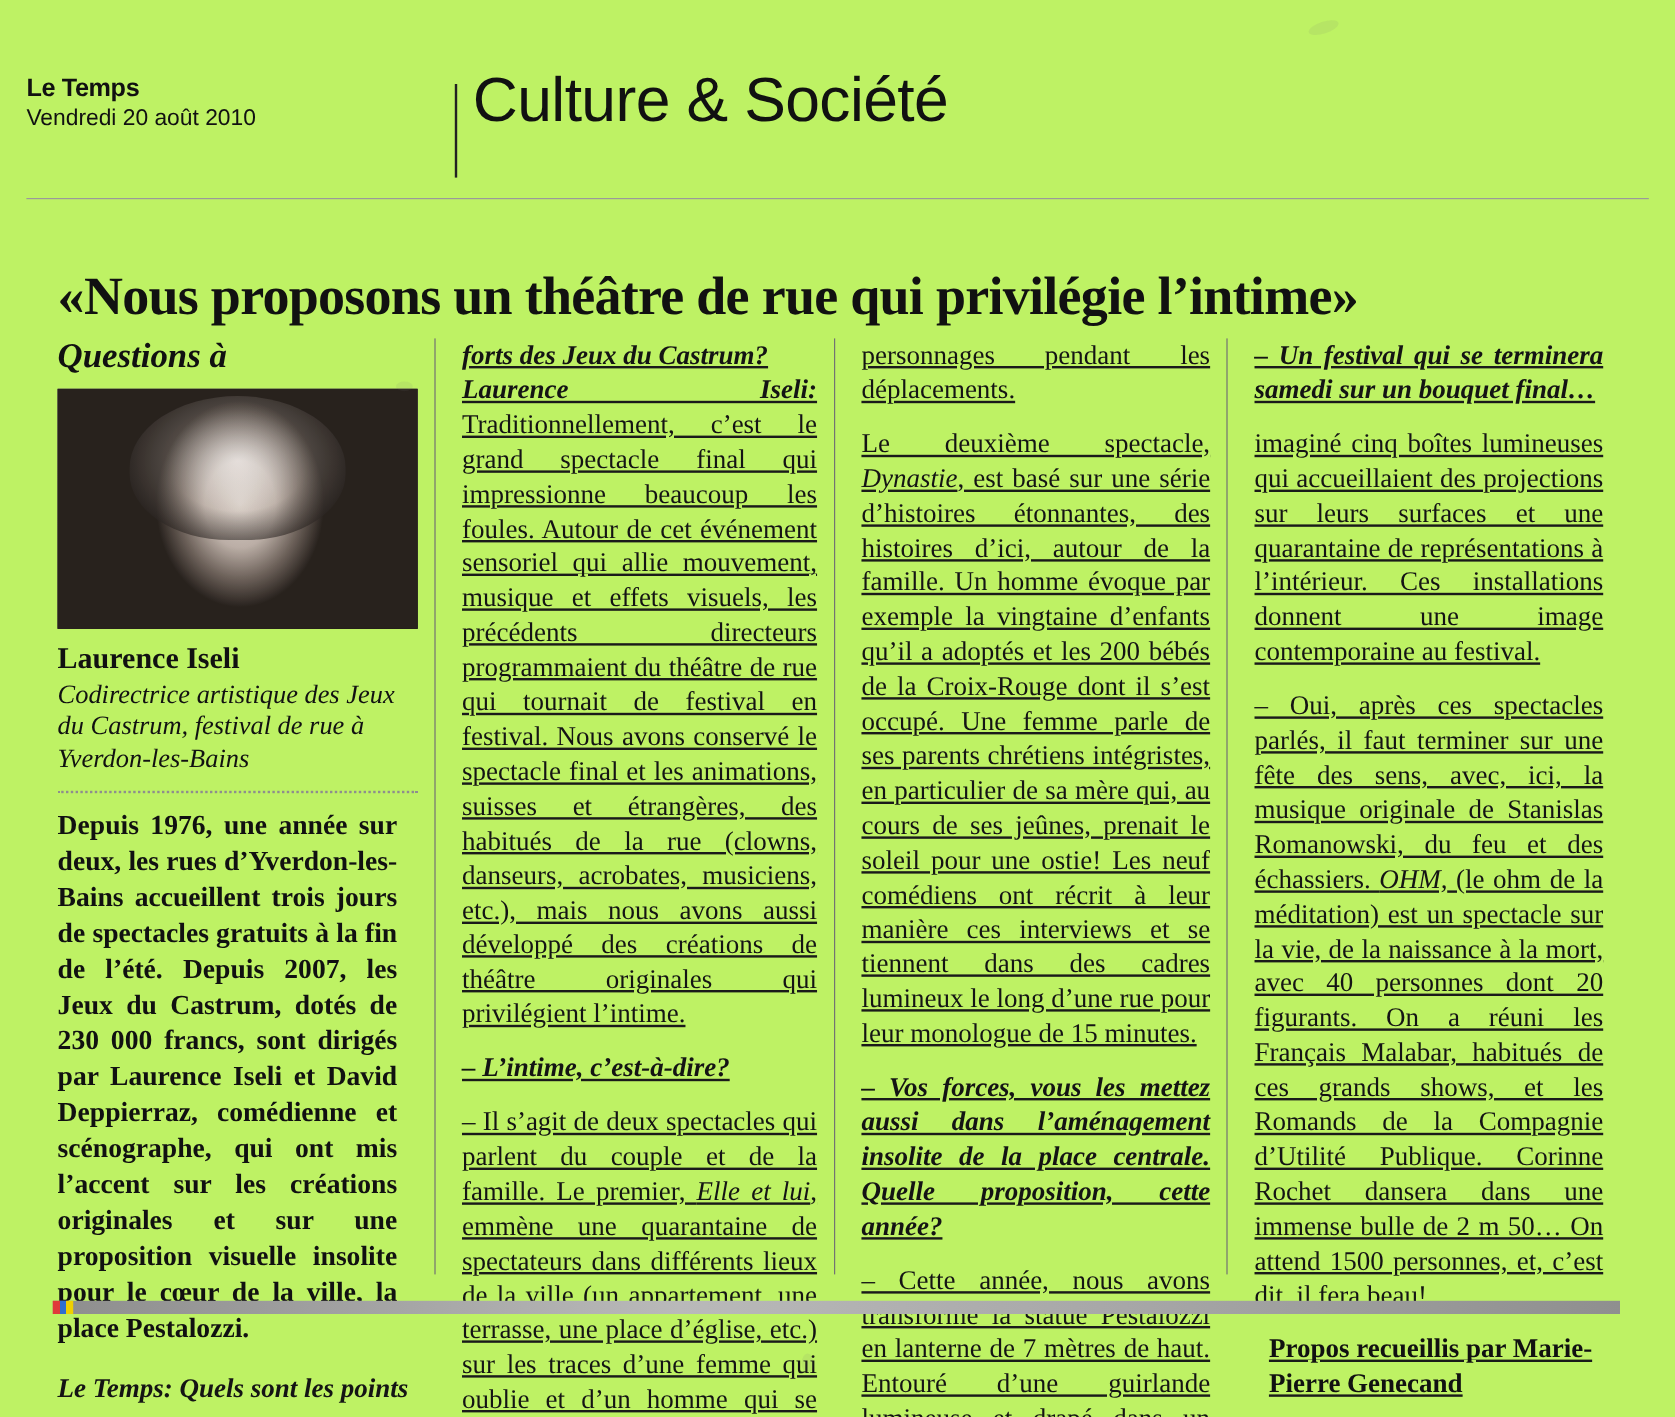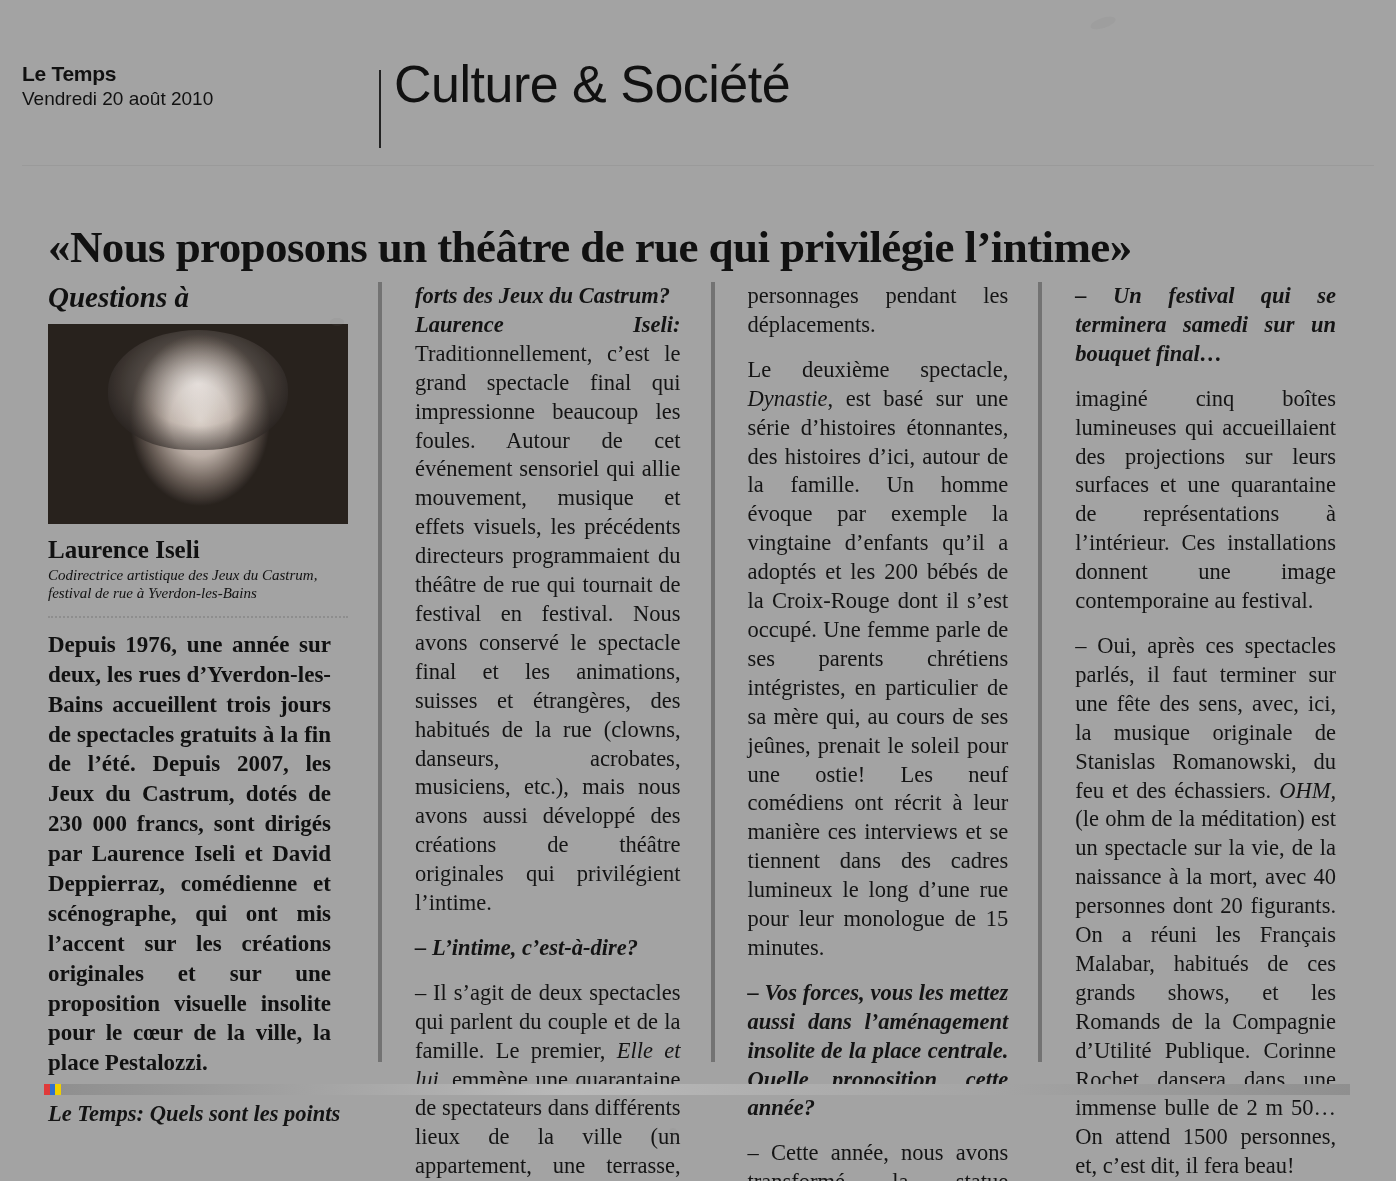--- a/index.html
+++ b/index.html
@@ -11,21 +11,21 @@
     width: 1396px;
     height: 1181px;
     font-family: "Liberation Serif", serif;
     color: #1a1a1a;
     position: relative;
     overflow: hidden;
   }
   .page {
     position: absolute;
     inset: 0;
-    background: #a3a3a3;
+    background: #bef264;
   }
 
   
   .masthead {
     position: absolute;
     top: 62px;
     left: 22px;
     width: 1352px;
     height: 86px;
   }
@@ -89,31 +89,32 @@
   }
 
   
   .columns {
     position: absolute;
     left: 48px;
     top: 282px;
     width: 1302px;
     height: 780px;
     display: flex;
-    gap: 16px;
+    gap: 0;
   }
   .col {
     width: 310px;
     position: relative;
     padding-right: 14px;
   }
   .col + .col {
-    border-left: 4px solid #737373;
-    padding-left: 33px;
+    border-left: 1px solid #737373;
+    padding-left: 22px;
     width: 332px;
+    text-decoration: underline;
   }
   .col:nth-child(1) { width: 312px; }
   .col:nth-child(2) { width: 334px; }
   .col:nth-child(3) { width: 328px; }
   .col:nth-child(4) { width: 328px; }
 
   .kicker {
     font-family: "Liberation Serif", serif;
     font-weight: bold;
     font-style: italic;
@@ -147,21 +148,21 @@
   .byline-name {
     font-family: "Liberation Serif", serif;
     font-weight: bold;
     font-size: 25px;
     margin: 2px 0 2px 0;
     color: #111;
   }
   .byline-role {
     font-family: "Liberation Serif", serif;
     font-style: italic;
-    font-size: 15px;
+    font-size: 22px;
     line-height: 1.2;
     margin: 0;
     color: #111;
   }
   .dotted-rule {
     margin: 14px 0 12px 0;
     border-top: 2px dotted #8e8e8e;
     width: 300px;
     height: 0;
   }

